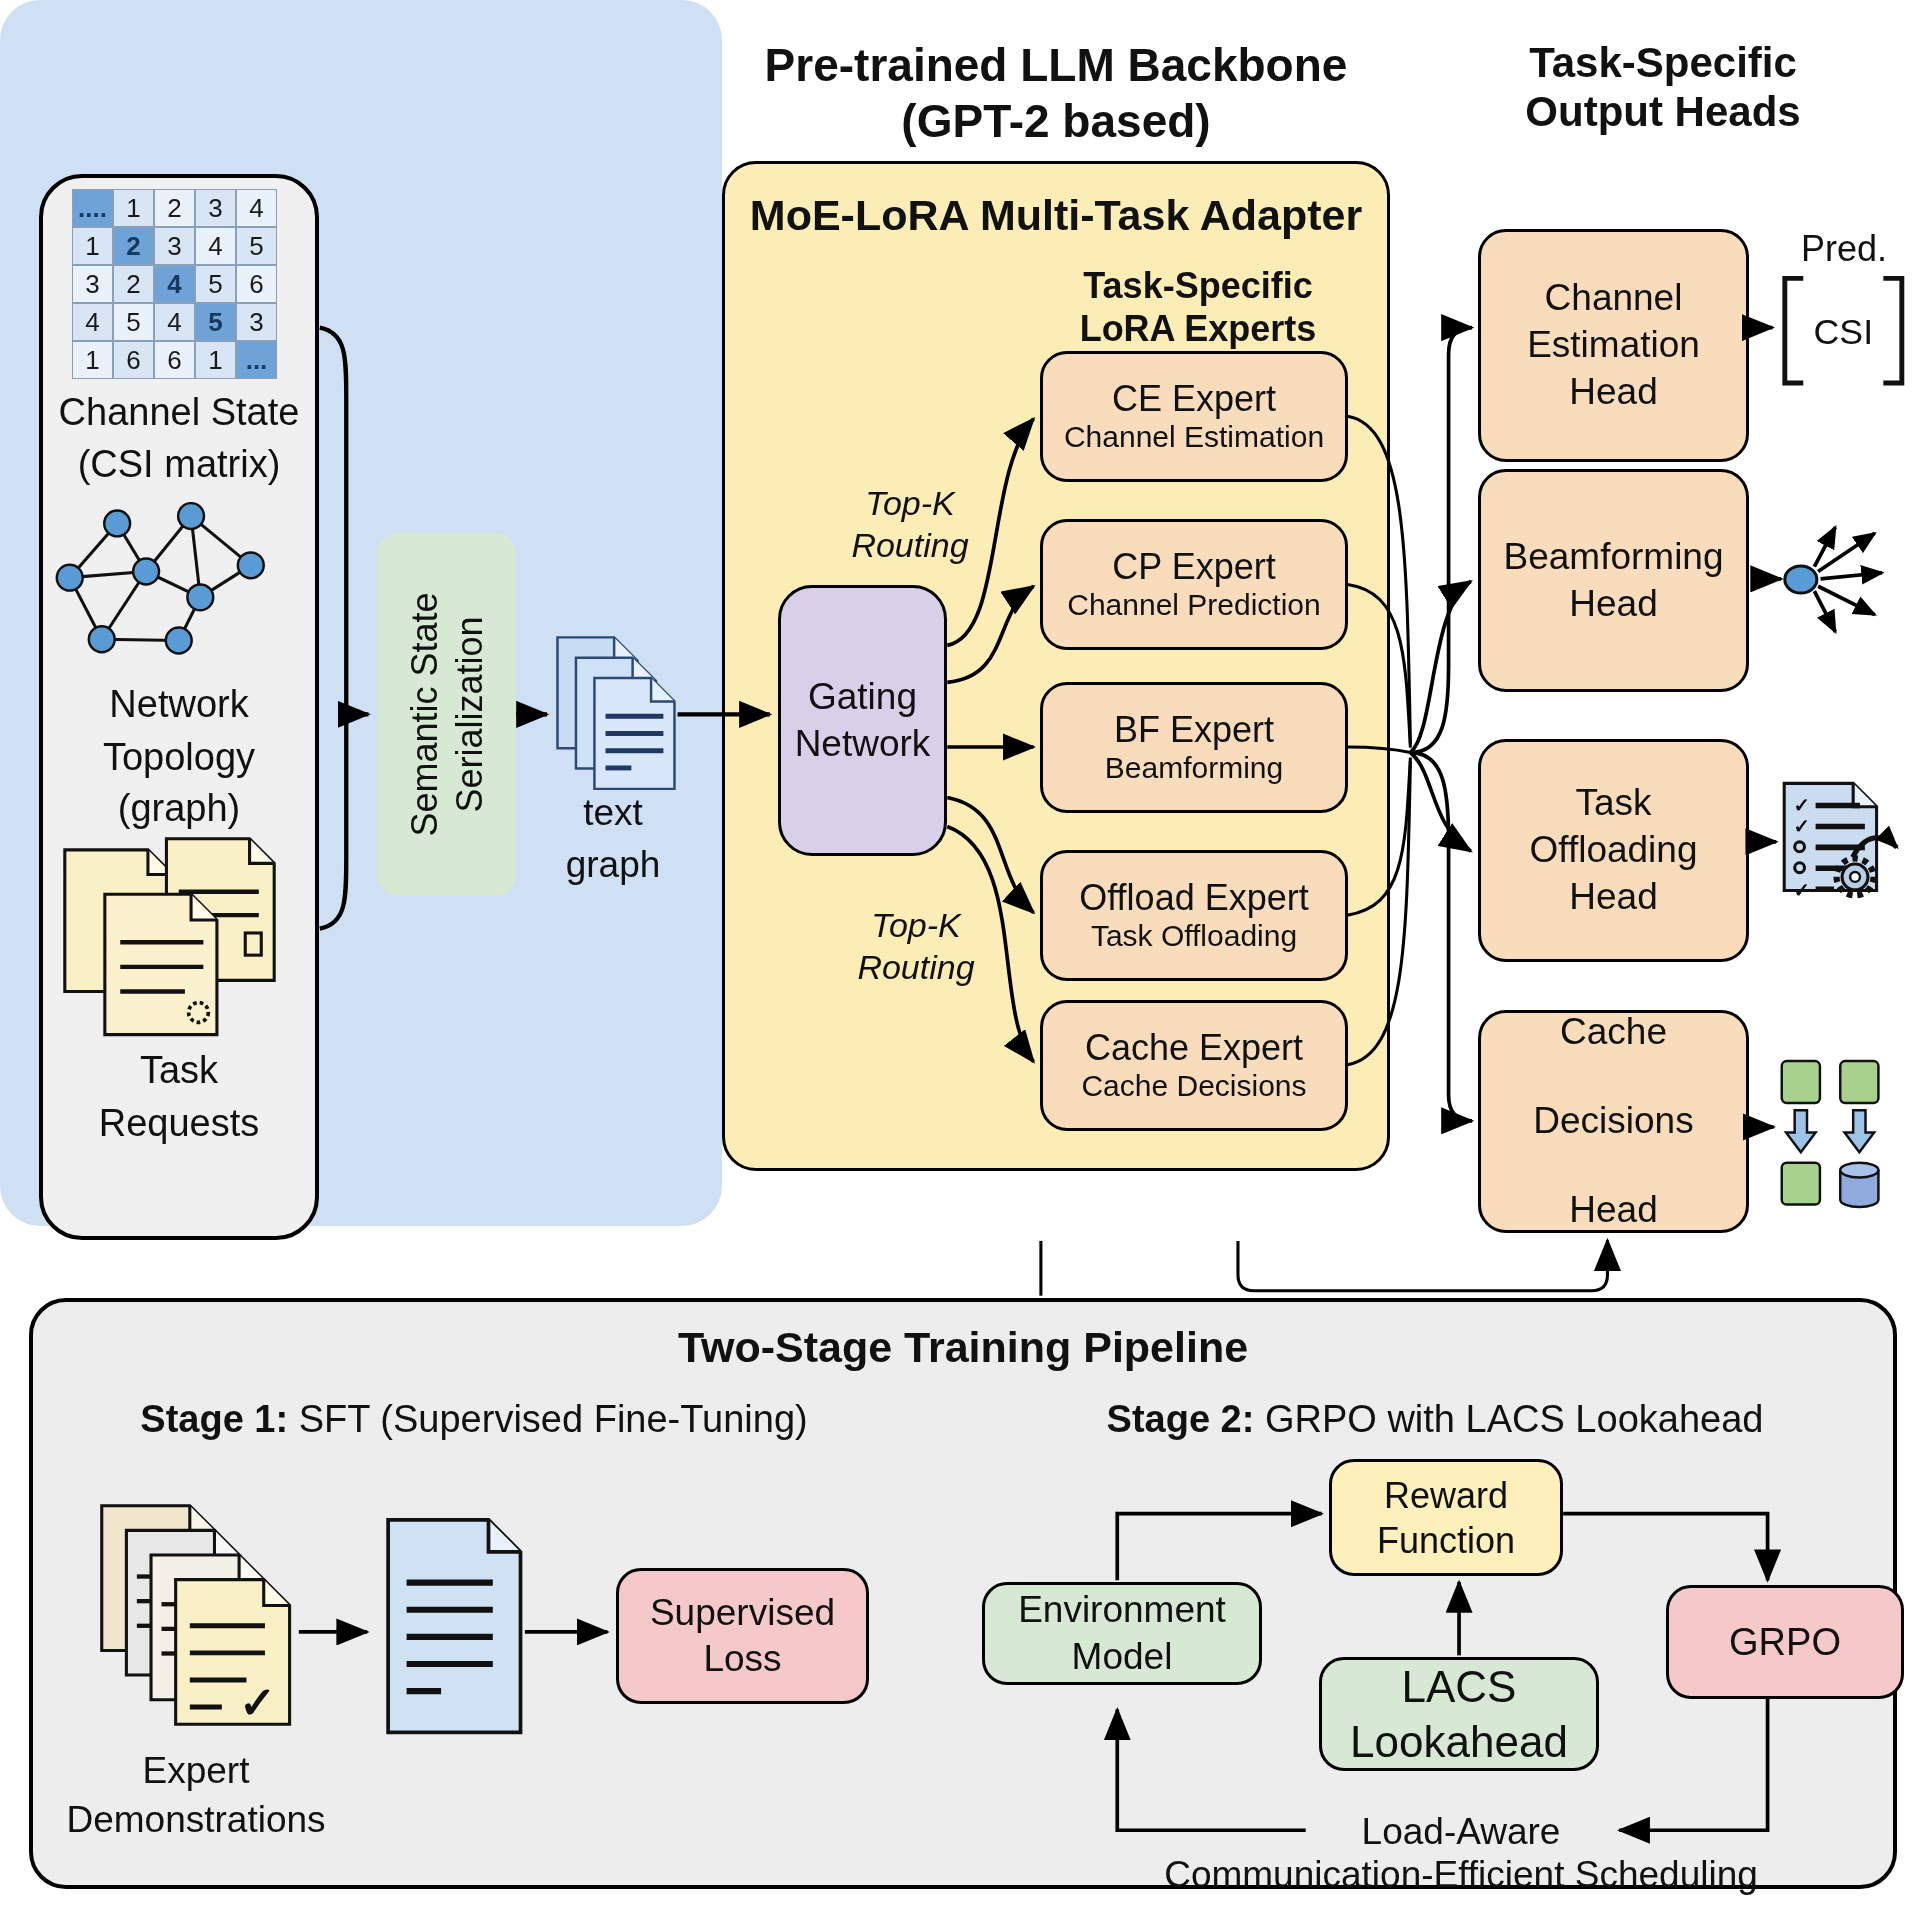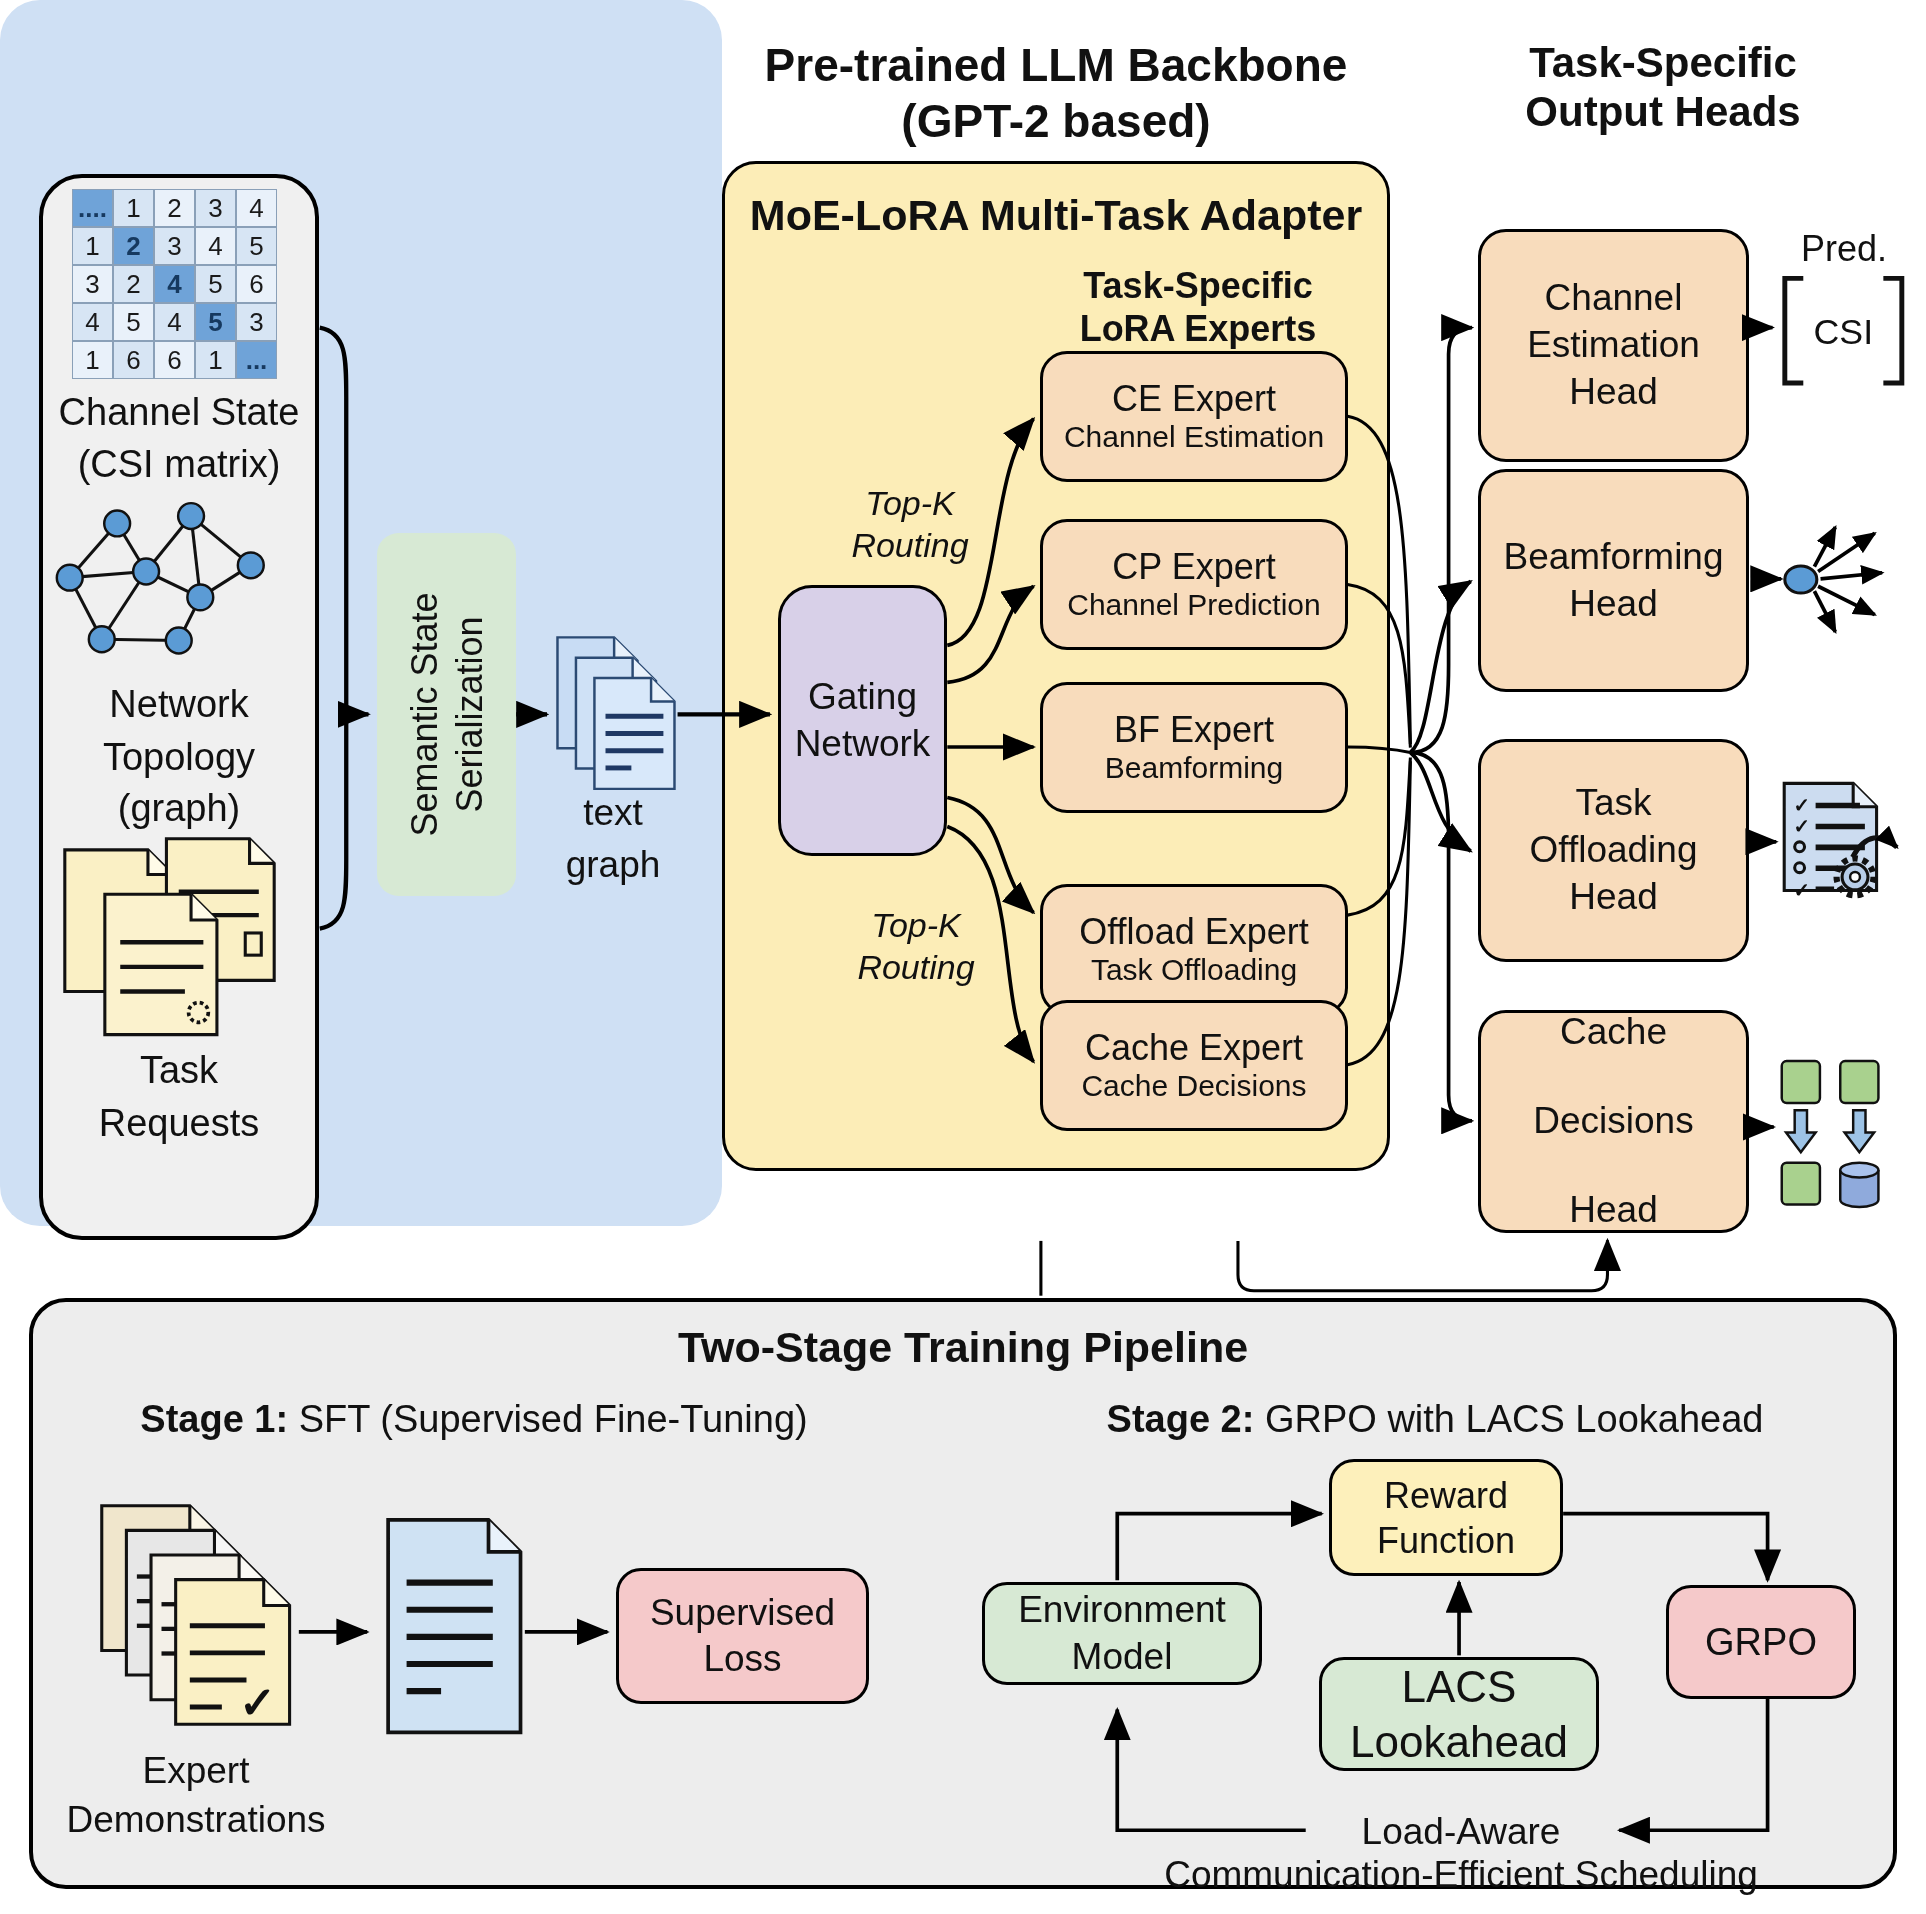--- a/index.html
+++ b/index.html
@@ -17,21 +17,21 @@
   .expert{left:1040px;width:308px;height:131px;background:var(--expert-orange);border-radius:27px;border-width:3.1px;}
   .expert .nm{font-size:36px;line-height:1.15;}
   .expert .tk{font-size:30px;line-height:1.2;}
   .head{left:1478px;width:271px;background:var(--expert-orange);border-radius:28px;font-size:37px;line-height:1.27;}
   .serialize{left:377px;top:533px;width:139px;height:363px;background:var(--serialize-green);border-radius:21.6px;border-width:3.7px;display:block;position:absolute;}
   .ser-text{position:absolute;left:265px;top:645px;width:363px;height:139px;display:flex;flex-direction:column;align-items:center;justify-content:center;transform:rotate(-90deg);font-size:36px;line-height:1.25;z-index:2;text-align:center;}
   .lossbox{left:616px;top:1568px;width:253px;height:136px;background:var(--loss-pink);border-radius:25px;font-size:37px;line-height:1.25;}
   .envbox{left:982px;top:1582px;width:280px;height:103px;background:var(--stage2-green);border-radius:25px;font-size:37px;line-height:1.25;}
   .rewardbox{left:1329px;top:1459px;width:234px;height:117px;background:var(--reward-yellow);border-radius:25px;font-size:36px;line-height:1.25;}
   .lacsbox{left:1319px;top:1657px;width:280px;height:114px;background:var(--stage2-green);border-radius:25px;font-size:44px;line-height:1.25;}
-  .grpobox{left:1666px;top:1585px;width:190px;height:114px;background:var(--grpo-pink);border-radius:25px;font-size:38px;}
+  .grpobox{left:1666px;top:1585px;width:238px;height:114px;background:var(--grpo-pink);border-radius:25px;font-size:38px;}
   .t-bold{font-weight:bold;}
   .lbl{position:absolute;z-index:2;font-size:38px;line-height:1.1;}
   .small-lbl{font-size:37px;}
   .italic{font-style:italic;}
   .csi-matrix{position:absolute;left:72px;top:189px;display:grid;grid-template-columns:repeat(5,41px);grid-auto-rows:38px;z-index:2;}
   .cell{box-sizing:border-box;border:1.8px solid #8aa0b8;display:flex;align-items:center;justify-content:center;font-size:26px;color:#1a1a1a;}
   .cell.la{background:var(--matrix-light-a);}
   .cell.lb{background:var(--matrix-light-b);}
   .cell.dark{background:var(--matrix-dark);color:#16395f;font-weight:bold;}
   .heads-heading{font-weight:bold;font-size:42px;line-height:1.18;}
@@ -338,21 +338,21 @@
     <div class="tk">Channel Estimation</div>
   </div>
   <div class="box expert" style="top:519px;">
     <div class="nm">CP Expert</div>
     <div class="tk">Channel Prediction</div>
   </div>
   <div class="box expert" style="top:682px;">
     <div class="nm">BF Expert</div>
     <div class="tk">Beamforming</div>
   </div>
-  <div class="box expert" style="top:884px;">
+  <div class="box expert" style="top:850px;">
     <div class="nm">Offload Expert</div>
     <div class="tk">Task Offloading</div>
   </div>
   <div class="box expert" style="top:1000px;">
     <div class="nm">Cache Expert</div>
     <div class="tk">Cache Decisions</div>
   </div>
 
   <div class="lbl ctr heads-heading" style="left:1663px;top:38px;">Task-Specific</div>
   <div class="lbl ctr heads-heading" style="left:1663px;top:87px;">Output Heads</div>

